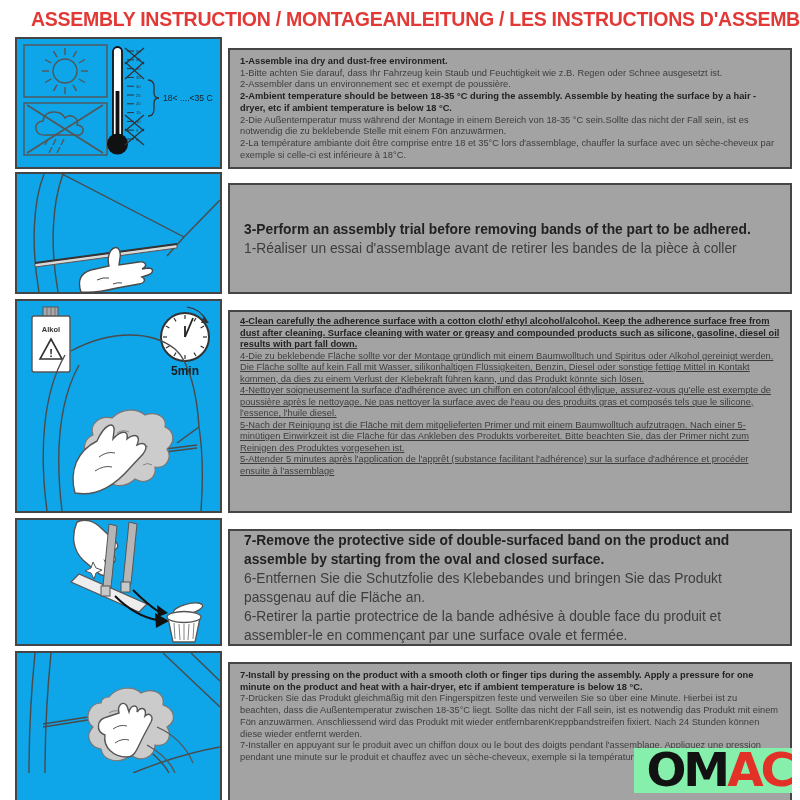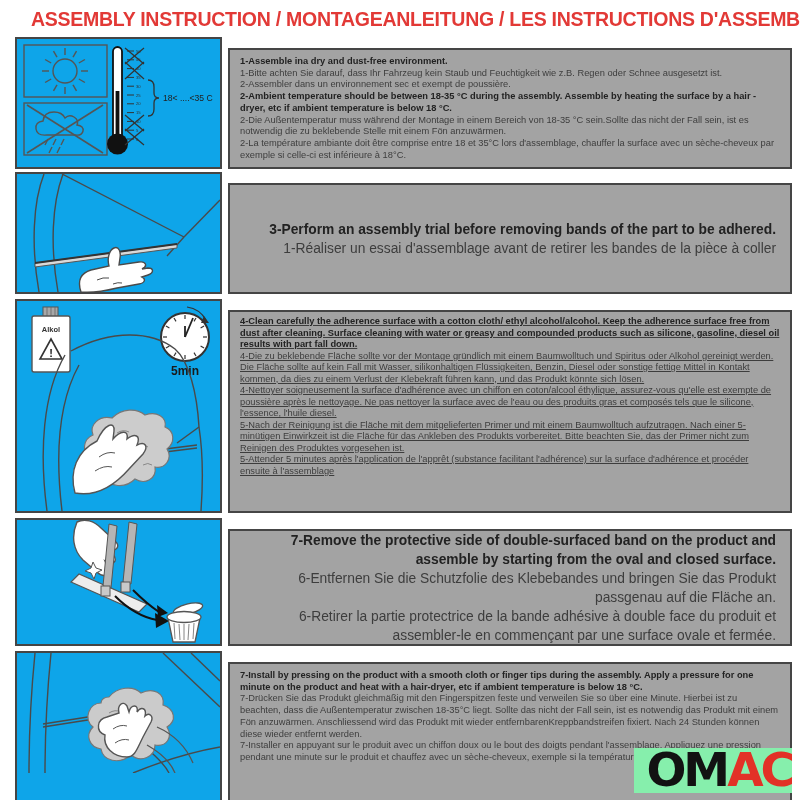--- a/index.html
+++ b/index.html
@@ -18,21 +18,21 @@
     border:2px solid #454545;background:#0ea5e9;overflow:hidden;
   }
   .txt{
     position:absolute;left:228px;width:560px;top:0;bottom:0;
     border:2px solid #454545;background:#a3a3a3;overflow:hidden;margin-top:11px;
   }
   .txt-sm{font-size:9.3px;line-height:11.7px;padding:6px 10px 0 10px;box-sizing:border-box;width:564px;}
   .txt-sm3{line-height:11.5px;padding-top:4px;text-decoration:underline;}
   .txt-lg{
     font-size:13.8px;line-height:19px;padding:0 14px;box-sizing:border-box;width:564px;
-    display:flex;flex-direction:column;justify-content:center;text-align:right;
+    display:flex;flex-direction:column;justify-content:center;
   }
   .txt p{margin:0;}
   .txt p.b{font-weight:bold;color:#222;}
   .gap{margin-top:11px;}
   svg{display:block;}
   .logo{
     position:absolute;top:748px;right:8px;background:#86efac;padding-left:12px;line-height:0.95;
     font-family:"DejaVu Sans",sans-serif;font-weight:bold;font-size:47px;letter-spacing:-3px;
   }
   .logo-om{color:#121212;}

